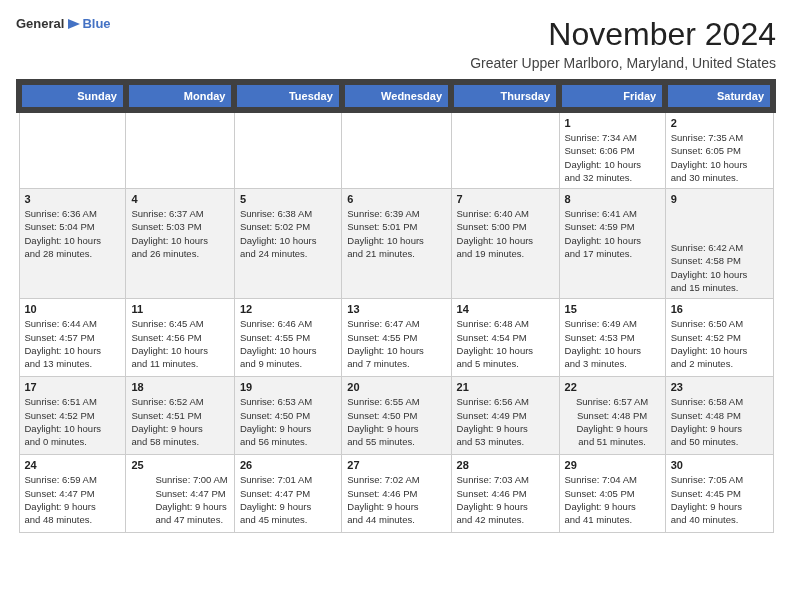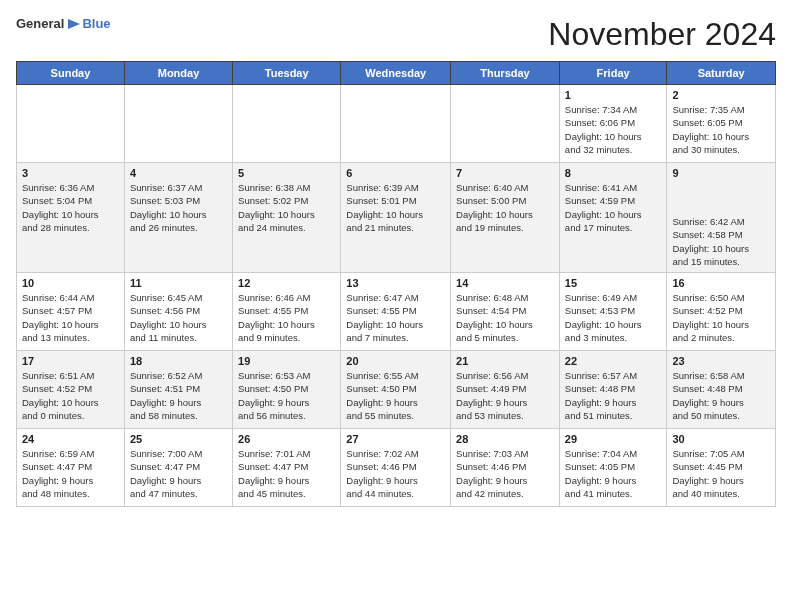--- a/index.html
+++ b/index.html
@@ -41,23 +41,23 @@
     .calendar {
       width: 100%;
       border-collapse: collapse;
       font-size: 10px;
     }
     .calendar thead th {
       background: #4472c4;
       color: #fff;
       font-size: 11px;
       font-weight: bold;
-      text-align: center;
+      text-align: right;
       padding: 5px 6px;
-      border: 1px solid #404040;
+      border: 6px solid #404040;
     }
     .calendar tbody td {
       border: 1px solid #ccc;
       vertical-align: top;
       padding: 4px 5px;
       width: 113px;
       min-height: 72px;
       height: 78px;
       background: #fff;
     }
@@ -91,20 +91,21 @@
       <span style="font-size:13px;font-weight:bold;color:#333;">General</span>
       <svg width="16" height="14" viewBox="0 0 16 14">
         <polygon points="2,2 14,7 2,12" fill="#4472c4"></polygon>
       </svg>
     </div>
     <span style="font-size:13px;font-weight:bold;color:#4472c4;">Blue</span>
   </div>
 </div>
     <div class="title-block">
       <div class="month-title">November 2024</div>
+      <div class="location">Greater Upper Marlboro, Maryland, United States</div>
     </div>
   </div>
 
   <table class="calendar">
     <thead>
       <tr>
       <th>Sunday</th>
           <th>Monday</th>
           <th>Tuesday</th>
           <th>Wednesday</th>
@@ -268,21 +269,21 @@
           </td>
           <td>
             <span class="day-num">21</span>
             <div class="day-info" style="white-space: pre-line;">Sunrise: 6:56 AM
 Sunset: 4:49 PM
 Daylight: 9 hours
 and 53 minutes.</div>
           </td>
           <td>
             <span class="day-num">22</span>
-            <div class="day-info" style="white-space: pre-line;">Sunrise: 6:57 AM
+            <div class="day-info" style="white-space: pre-line; text-align: center;">Sunrise: 6:57 AM
 Sunset: 4:48 PM
 Daylight: 9 hours
 and 51 minutes.</div>
           </td>
           <td>
             <span class="day-num">23</span>
             <div class="day-info" style="white-space: pre-line;">Sunrise: 6:58 AM
 Sunset: 4:48 PM
 Daylight: 9 hours
 and 50 minutes.</div>
@@ -291,21 +292,21 @@
         <tr>
           <td>
             <span class="day-num">24</span>
             <div class="day-info" style="white-space: pre-line;">Sunrise: 6:59 AM
 Sunset: 4:47 PM
 Daylight: 9 hours
 and 48 minutes.</div>
           </td>
           <td>
             <span class="day-num">25</span>
-            <div class="day-info" style="white-space: pre-line;">Sunrise: 7:00 AM
+            <div class="day-info" style="white-space: pre-line; margin-left: 24px;">Sunrise: 7:00 AM
 Sunset: 4:47 PM
 Daylight: 9 hours
 and 47 minutes.</div>
           </td>
           <td>
             <span class="day-num">26</span>
             <div class="day-info" style="white-space: pre-line;">Sunrise: 7:01 AM
 Sunset: 4:47 PM
 Daylight: 9 hours
 and 45 minutes.</div>

